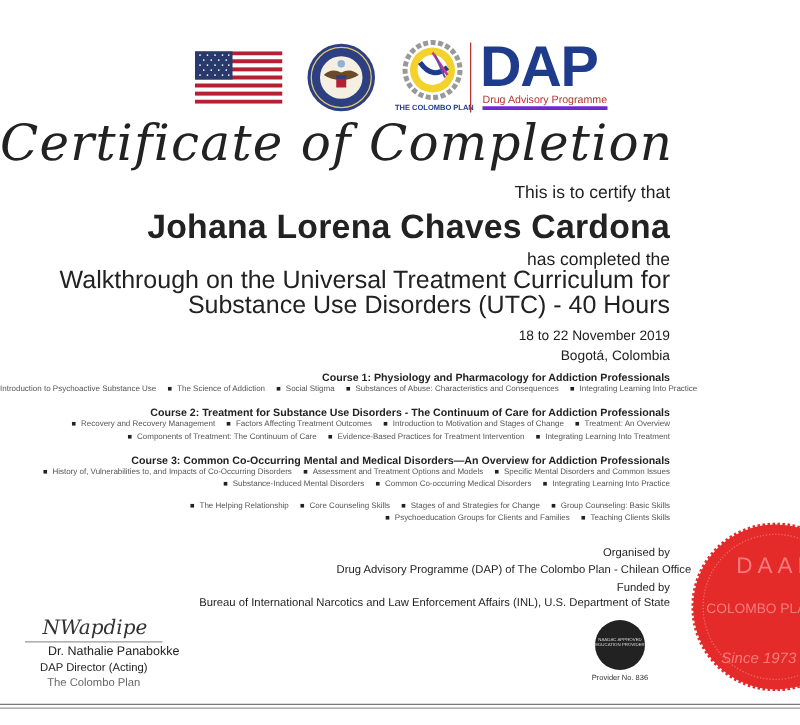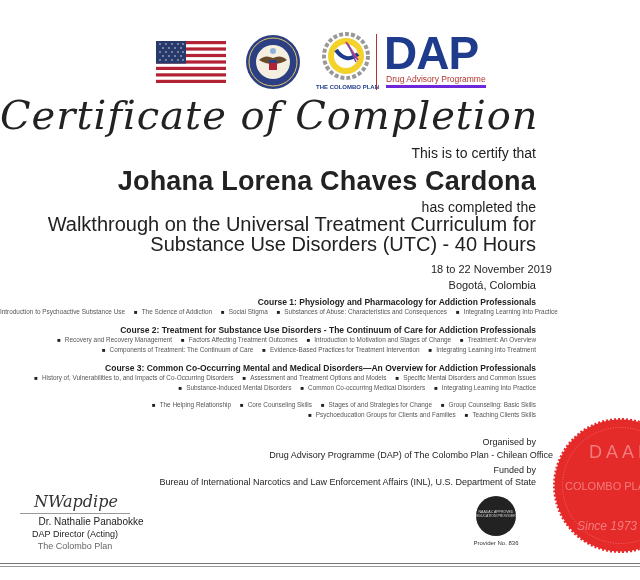--- a/index.html
+++ b/index.html
@@ -14,21 +14,21 @@
   #dap-divider { left:376px; top:34px; width:1px; height:56px; background:#b2342c; }
   #dap-logo { left:382px; top:30px; width:118px; height:62px; }
   .dap-letters { position:absolute; left:2px; top:-4px; font-family:"Liberation Sans", sans-serif; font-weight:bold; font-size:46px; color:#1f3b8c; letter-spacing:-1px; }
   .dap-sub { position:absolute; left:4px; top:44px; font-size:8.5px; color:#b2342c; border-bottom:3px solid #6d28d9; padding-bottom:1px; white-space:nowrap; }
 
   #title { top:92px; font-family:"DejaVu Serif", serif; font-style:italic; font-size:40px; color:#222; letter-spacing:1px; }
   #certify { top:145px; font-size:14px; color:#222; }
   #recipient { top:166px; font-size:27px; font-weight:bold; color:#222; letter-spacing:0.2px; }
   #completed { top:199px; font-size:14px; }
   #course-title { top:214px; font-size:20px; line-height:20px; color:#222; }
-  #dates { top:263px; font-size:11px;padding-left:16px; }
+  #dates { top:263px; font-size:11px; }
   #location { top:279px; font-size:11px; }
 
   .course-head { font-size:8.5px; font-weight:bold; color:#222; }
   .course-items { font-size:6.4px; color:#555; line-height:9px; }
   .bullet::before { content:"\25A0"; font-size:6px; color:#222; margin:0 4px 0 9px; }
 
   #c1 { top:297px; }
   #c2 { top:325px; }
   #c3 { top:363px; }
   #c4 { top:400px; }

